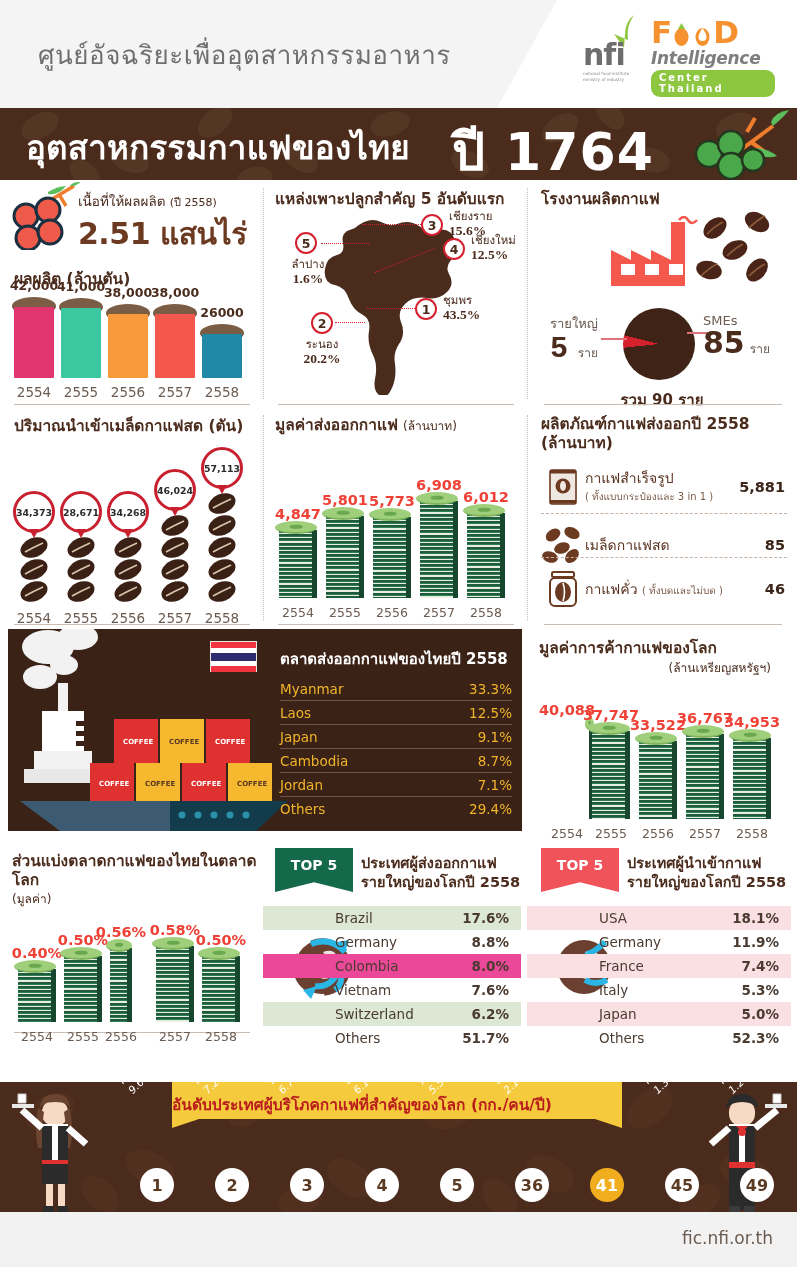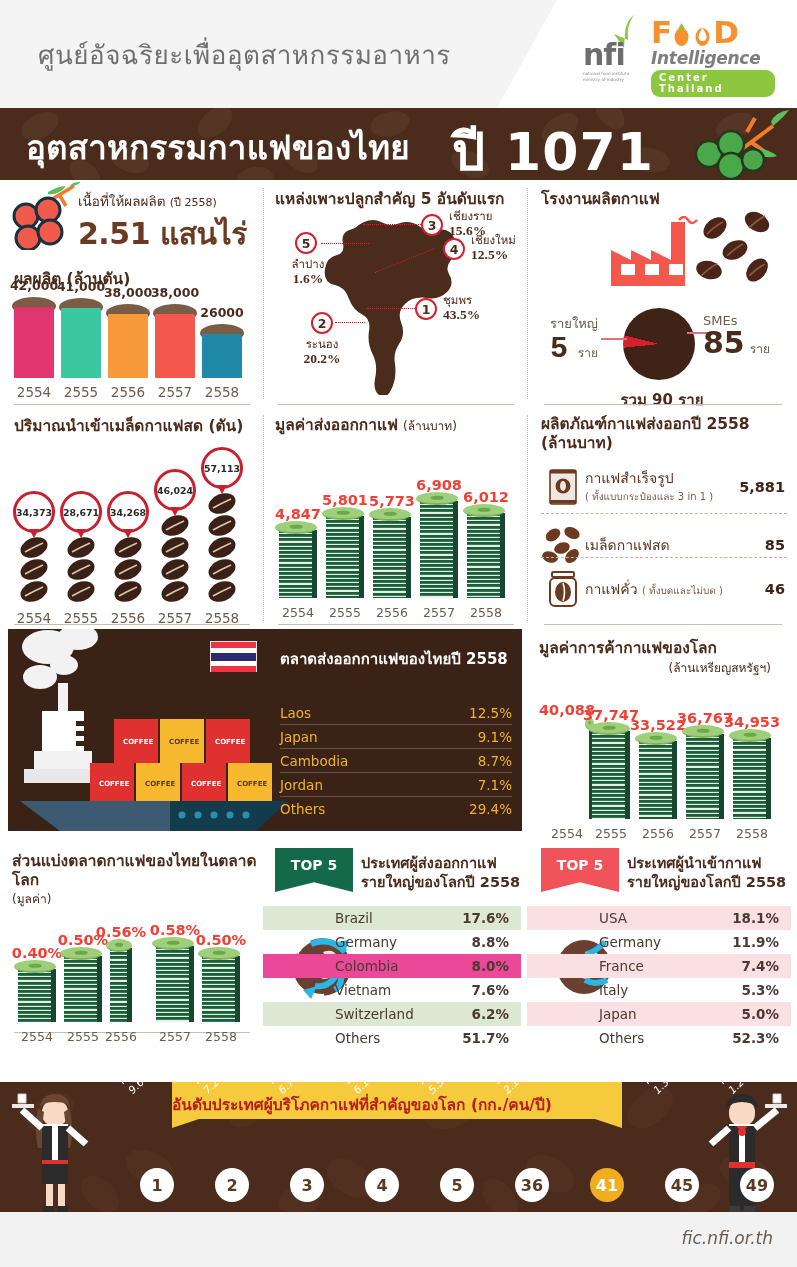--- a/index.html
+++ b/index.html
@@ -179,21 +179,21 @@
   .rankitem { position: absolute; top: 48px; width: 56px; text-align: center; }
   .rank-lab { position: absolute; left: 6px; bottom: 34px; transform: rotate(-45deg); transform-origin: left bottom;
               white-space: nowrap; font-size: 11px; color: #fff; font-style: italic; line-height: 1.15; text-align: left; }
   .rank-lab b { display: block; font-weight: normal; font-size: 10.5px; }
   .rank-circle { position: absolute; left: 12px; top: 38px; width: 34px; height: 34px; border-radius: 50%;
                  background: #fff; color: #5a3a22; font-weight: bold; font-size: 16px;
                  display: flex; align-items: center; justify-content: center; }
   .rankitem.hl .rank-circle { background: #f0ad1e; color: #fff; }
   .rankitem.hl .rank-lab { color: #f5cb3d; }
   .barista { position: absolute; top: 6px; width: 96px; height: 124px; }
-  .footer-url { position: absolute; right: 24px; top: 1228px; font-size: 17px; font-style: italic; color: #6b5b50; }
+  .footer-url { position: absolute; right: 24px; top: 1228px; font-size: 17px; color: #6b5b50; }
   .foot-wedge { position: absolute; left: 0; top: 1212px; width: 797px; height: 55px; background: #f2f2f2; }
 </style>
 </head>
 <body>
 
 <div class="page">
 
   <div class="header">
     <div class="header-white-wedge"></div>
     <div class="header-title">ศูนย์อัจฉริยะเพื่ออุตสาหกรรมอาหาร</div>
@@ -233,21 +233,21 @@
         <ellipse cx="470" cy="56" rx="20" ry="12" transform="rotate(25 470 56)"></ellipse>
         <ellipse cx="560" cy="20" rx="20" ry="12" transform="rotate(-32 560 20)"></ellipse>
         <ellipse cx="650" cy="52" rx="20" ry="12" transform="rotate(12 650 52)"></ellipse>
         <ellipse cx="735" cy="18" rx="20" ry="12" transform="rotate(-22 735 18)"></ellipse>
         <ellipse cx="85" cy="66" rx="18" ry="11" transform="rotate(40 85 66)"></ellipse>
         <ellipse cx="255" cy="70" rx="18" ry="11" transform="rotate(-10 255 70)"></ellipse>
         <ellipse cx="610" cy="6" rx="18" ry="11" transform="rotate(48 610 6)"></ellipse>
       </g>
     </svg>
     <div class="main-title">อุตสาหกรรมกาแฟของไทย</div>
-    <div class="year-title">ปี 1071</div>
+    <div class="year-title">ปี 1764</div>
     <svg class="title-berries" viewBox="0 0 120 72">
       <path d="M58 52 L104 18 M82 34 L96 44 M78 24 L86 10" stroke="#f07d2d" stroke-width="4" fill="none"></path>
       <path d="M104 18 q12-10 16-16 q-14 2 -18 12z" fill="#5bbd5b"></path>
       <path d="M88 40 q14 2 20 8 q-12 4 -20-4z" fill="#5bbd5b"></path>
       <circle cx="40" cy="46" r="13" fill="#4aa84a" stroke="#23381f" stroke-width="2.5"></circle>
       <circle cx="62" cy="36" r="13" fill="#4aa84a" stroke="#23381f" stroke-width="2.5"></circle>
       <circle cx="62" cy="58" r="13" fill="#4aa84a" stroke="#23381f" stroke-width="2.5"></circle>
       <circle cx="84" cy="52" r="11" fill="#4aa84a" stroke="#23381f" stroke-width="2.5"></circle>
     </svg>
   </div>
@@ -654,20 +654,24 @@
               </g>
           </svg>
           <div class="th-flag">
             <i style="height:6px;background:#ef3340"></i>
             <i style="height:5px;background:#fff"></i>
             <i style="height:8px;background:#2d2a70"></i>
             <i style="height:5px;background:#fff"></i>
             <i style="height:6px;background:#ef3340"></i>
           </div>
           <div class="mk-title">ตลาดส่งออกกาแฟของไทยปี 2558</div>
+          <div class="mk-row" style="top:48px">
+            <span>Myanmar</span>
+            <span>33.3%</span>
+            </div>
           <div class="mk-row" style="top:72px">
             <span>Laos</span>
             <span>12.5%</span>
             </div>
           <div class="mk-row" style="top:96px">
             <span>Japan</span>
             <span>9.1%</span>
             </div>
           <div class="mk-row" style="top:120px">
             <span>Cambodia</span>

